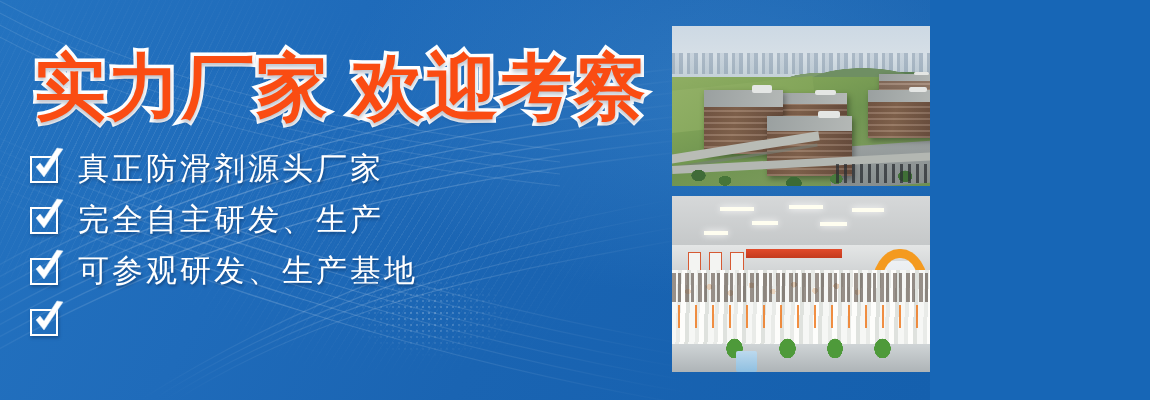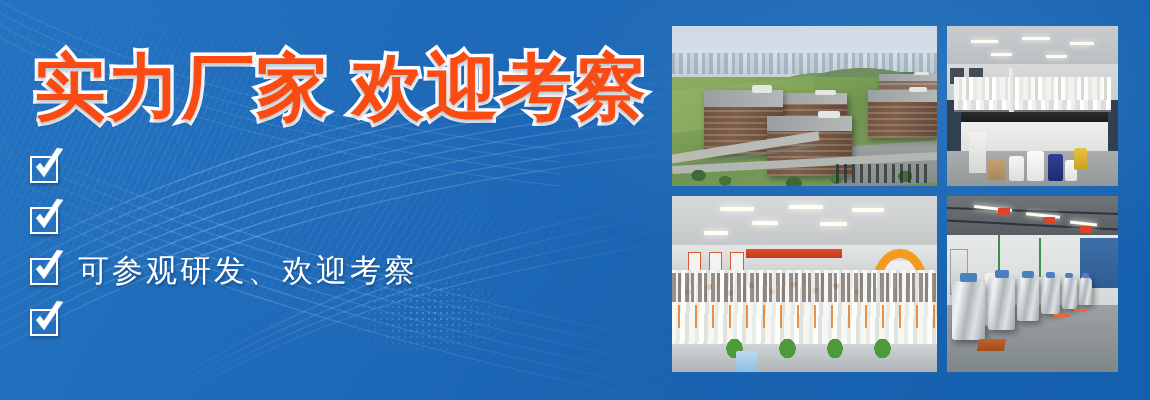--- a/index.html
+++ b/index.html
@@ -1,21 +1,21 @@
 <!DOCTYPE html>
 <html><head>
 <meta charset="utf-8">
 <style>
   * { margin:0; padding:0; box-sizing:border-box; }
   html,body { width:1150px; height:400px; overflow:hidden; background:#1766b6; }
   body { font-family:"Liberation Sans","DejaVu Sans",sans-serif; }
 
   #banner{
     position:relative;
-    width:1150px; height:400px;
+    width:930px; height:400px;
     overflow:hidden;
     background:
       radial-gradient(ellipse 620px 340px at 78% 22%, rgba(90,160,220,0.30) 0%, rgba(90,160,220,0.0) 62%),
       linear-gradient(118deg, #2473c0 0%, #1f6bba 32%, #1a64b2 58%, #1560ae 100%);
   }
 
   
   .arcs{ position:absolute; inset:0; pointer-events:none; }
   .arcs svg{ position:absolute; left:0; top:0; width:1150px; height:400px; }
 
@@ -356,43 +356,45 @@
 
       <div class="bullet">
         <span class="cbox">
           <span class="sq"></span>
           <span class="tick">
             <svg width="34" height="36" viewBox="0 0 34 36">
               <path d="M4 19 L12 29 L31 1 L25 0 L12 20 L8 15 Z" fill="#ffffff" stroke="#cfe0f0" stroke-width="0.6"></path>
             </svg>
           </span>
         </span>
+        <span class="btext">真正防滑剂源头厂家</span>
       </div>
 
       <div class="bullet">
         <span class="cbox">
           <span class="sq"></span>
           <span class="tick">
             <svg width="34" height="36" viewBox="0 0 34 36">
               <path d="M4 19 L12 29 L31 1 L25 0 L12 20 L8 15 Z" fill="#ffffff" stroke="#cfe0f0" stroke-width="0.6"></path>
             </svg>
           </span>
         </span>
+        <span class="btext">完全自主研发、生产</span>
       </div>
 
       <div class="bullet">
         <span class="cbox">
           <span class="sq"></span>
           <span class="tick">
             <svg width="34" height="36" viewBox="0 0 34 36">
               <path d="M4 19 L12 29 L31 1 L25 0 L12 20 L8 15 Z" fill="#ffffff" stroke="#cfe0f0" stroke-width="0.6"></path>
             </svg>
           </span>
         </span>
-        <span class="btext">可参观研发、欢迎考察</span>
+        <span class="btext">可参观研发、生产基地</span>
       </div>
 
       <div class="bullet">
         <span class="cbox">
           <span class="sq"></span>
           <span class="tick">
             <svg width="34" height="36" viewBox="0 0 34 36">
               <path d="M4 19 L12 29 L31 1 L25 0 L12 20 L8 15 Z" fill="#ffffff" stroke="#cfe0f0" stroke-width="0.6"></path>
             </svg>
           </span>

